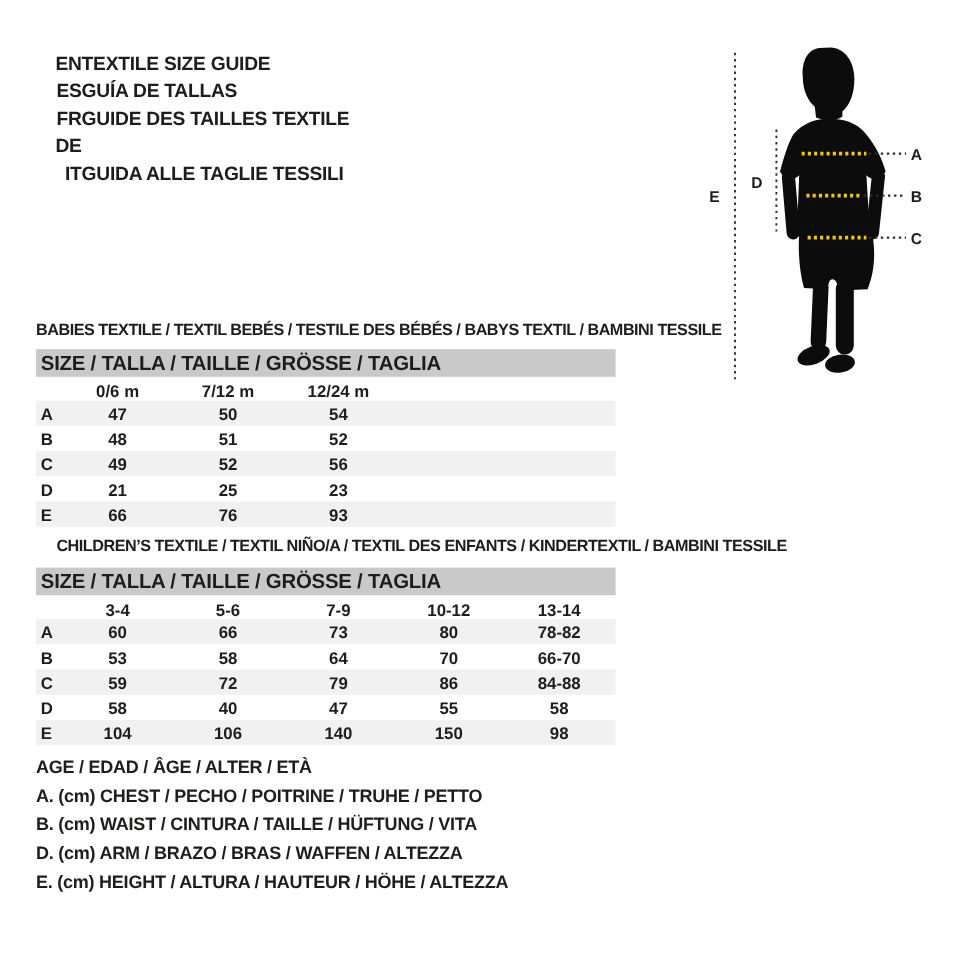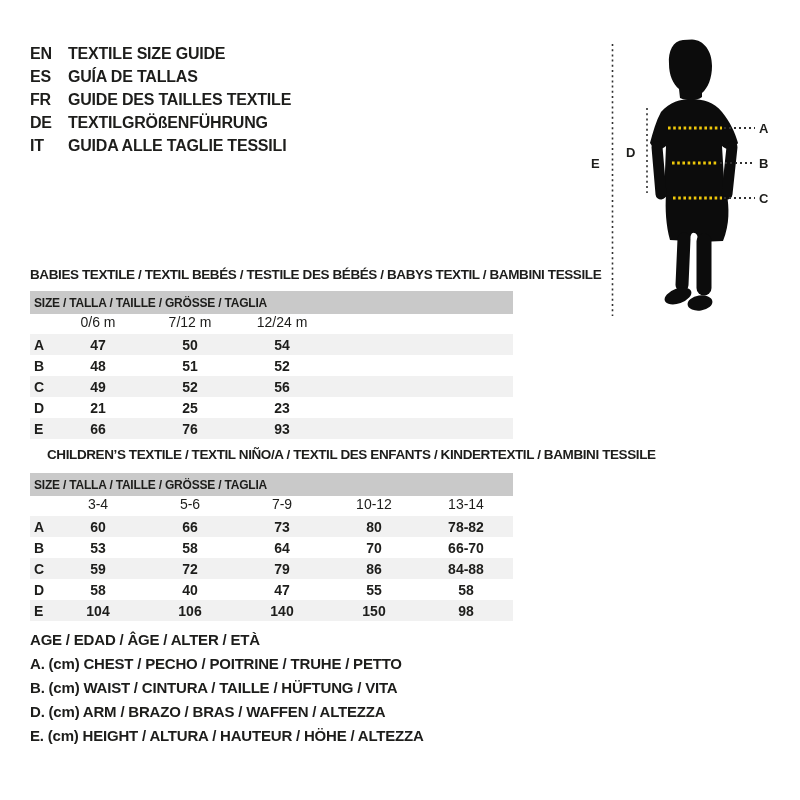--- a/index.html
+++ b/index.html
@@ -16,34 +16,34 @@
   body{
     width:800px;height:800px;overflow:hidden;position:relative;
     font-family:"Liberation Sans","DejaVu Sans",sans-serif;
     color:var(--text);
   }
   .abs{position:absolute;}
 
   
   .lang-block{left:30px;top:42px;font-size:16px;font-weight:700;letter-spacing:-0.2px;}
   .lang-row{display:flex;height:23px;align-items:center;white-space:nowrap;}
-  .lang-code{width:38px;flex:0 0 38px;}
+  .lang-code{width:38px;flex:0 0 38px;text-align:right;}
 
   
   .section-title{left:30px;font-size:13.5px;font-weight:700;letter-spacing:-0.4px;white-space:nowrap;}
   .babies-title{top:267px;}
   .children-title{top:447px;margin-left:17px;}
 
   
   .size-table{left:30px;width:483px;}
   .babies-table{top:291px;}
   .children-table{top:473px;}
   .bar{height:23px;background:var(--table-header-bg);display:flex;align-items:center;
-       padding-left:4px;font-size:12px;font-weight:700;letter-spacing:-0.2px;white-space:nowrap;}
-  .cols{display:flex;height:20px;align-items:flex-start;font-size:14px;font-weight:400;}
+       padding-left:4px;font-size:17px;font-weight:700;letter-spacing:-0.2px;white-space:nowrap;}
+  .cols{display:flex;height:20px;align-items:flex-end;font-size:14px;font-weight:700;}
   .rows .trow{display:flex;height:21px;align-items:center;font-size:14px;font-weight:700;}
   .rows > .trow:nth-of-type(odd){background:var(--row-stripe);}
   .rowlabel{width:22px;flex:0 0 22px;padding-left:4px;}
   .col{width:92px;flex:0 0 92px;text-align:center;}
 
   
   .legend{left:30px;top:628px;font-size:15px;font-weight:700;letter-spacing:-0.2px;}
   .legend-line{height:24px;line-height:24px;white-space:nowrap;}
 
   
@@ -70,21 +70,20 @@
       <span class="lang-label">GUÍA DE TALLAS</span>
     </div>
 
     <div class="lang-row">
       <span class="lang-code">FR</span>
       <span class="lang-label">GUIDE DES TAILLES TEXTILE</span>
     </div>
 
     <div class="lang-row">
       <span class="lang-code">DE</span>
-      <span class="lang-label">TEXTILGRÖßENFÜHRUNG</span>
     </div>
 
     <div class="lang-row">
       <span class="lang-code">IT</span>
       <span class="lang-label">GUIDA ALLE TAGLIE TESSILI</span>
     </div>
   </div>
 
 <svg class="abs figure" viewBox="585 32 195 292">
   <g>

